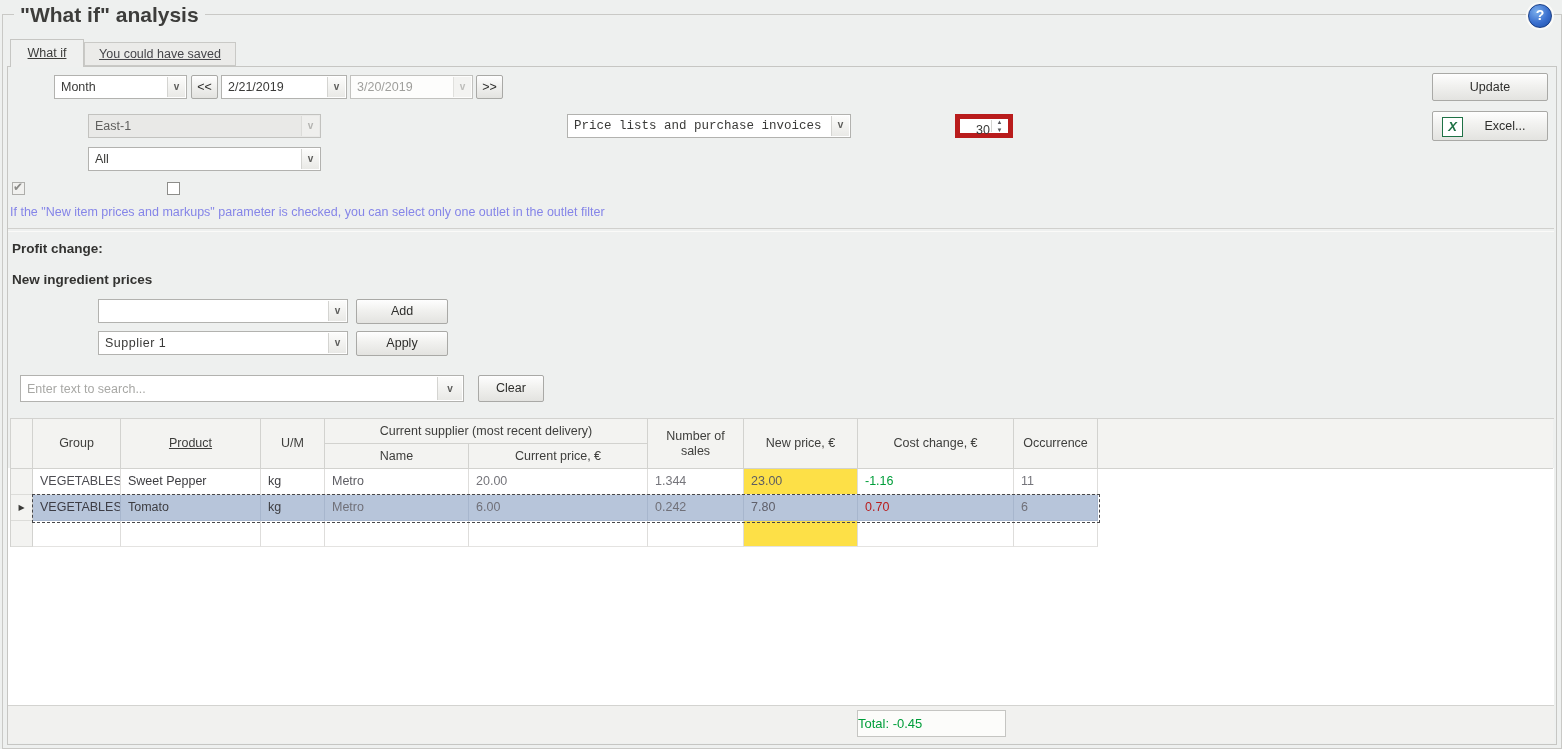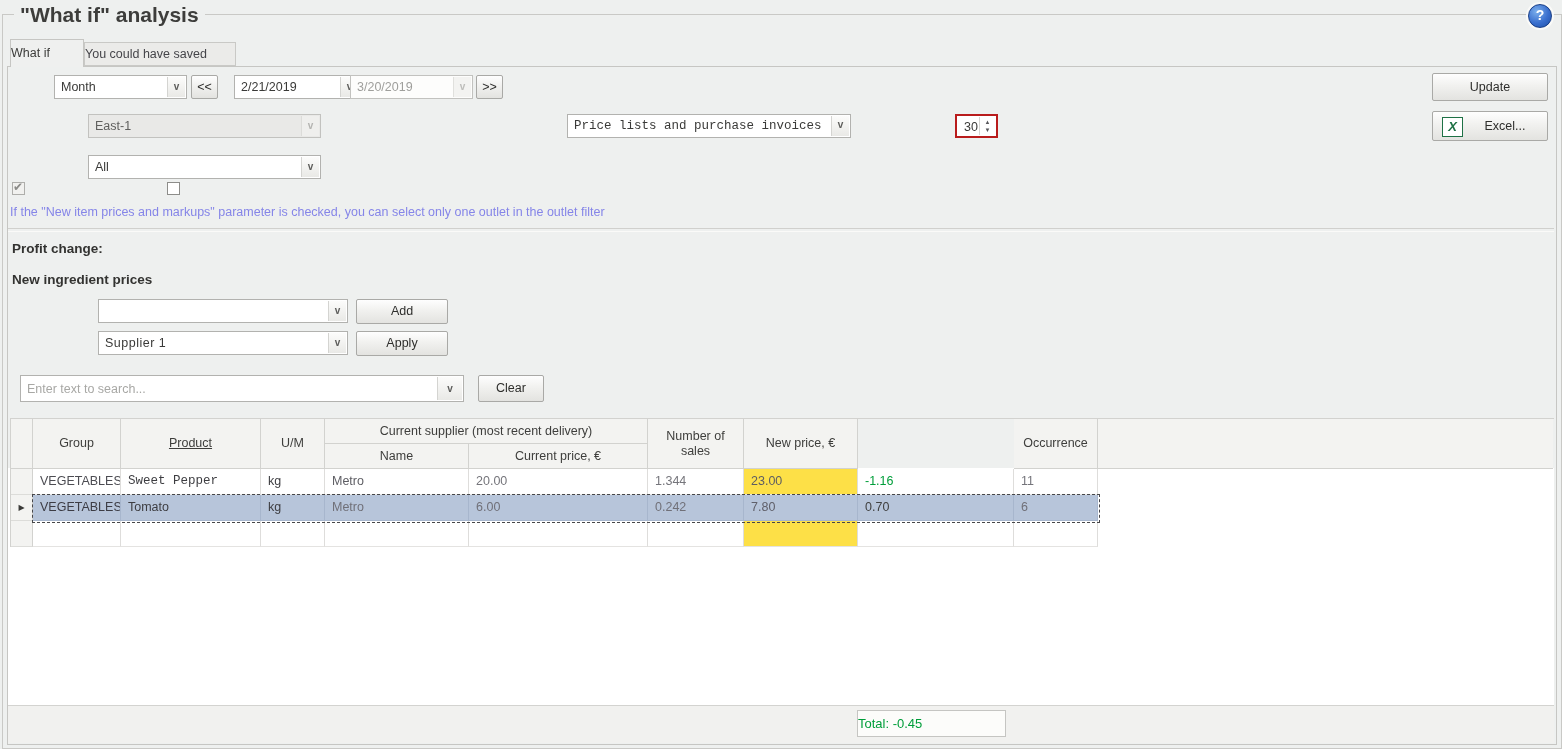--- a/index.html
+++ b/index.html
@@ -13,39 +13,39 @@
   
   .frame{position:absolute;left:2px;top:14px;width:1558px;height:733px;border:1px solid #c9c9c6;z-index:1;}
   .tabpage{position:absolute;left:7px;top:66px;width:1548px;height:677px;border:1px solid #c6c6c3;background:#eef0ef;z-index:1;}
   .title{position:absolute;left:14px;top:1px;z-index:5;background:#eef0ef;padding:0 6px;
          font-size:21px;font-weight:600;color:#3d3d3b;line-height:27px;white-space:nowrap;}
   .help{position:absolute;left:1528px;top:4px;width:22px;height:22px;border-radius:50%;z-index:6;
         background:radial-gradient(circle at 35% 30%,#7cb0ec,#3a6fce 55%,#1d4fa6);
         border:1px solid #1b4089;box-shadow:0 0 0 2px #fafaf8;
         color:#fff;font-weight:bold;font-size:14px;text-align:center;line-height:21px;}
   
-  .tab{position:absolute;z-index:3;text-align:left;white-space:nowrap;box-sizing:border-box;}
+  .tab{position:absolute;z-index:3;text-align:center;white-space:nowrap;box-sizing:border-box;text-decoration:underline;}
   .tab.on{left:10px;top:39px;width:74px;height:28px;background:#eff0ef;border:1px solid #c6c6c3;border-bottom:none;line-height:26px;}
   .tab.off{left:84px;top:42px;width:152px;height:24px;background:#ebebe9;border:1px solid #c9c9c6;line-height:22px;color:#45454a;}
   
   .combo{position:absolute;height:24px;background:#fff;border:1px solid #b2b2af;box-sizing:border-box;z-index:2;}
   .cval{position:absolute;left:6px;right:20px;top:0;line-height:22px;white-space:nowrap;overflow:hidden;color:#3a3a38;}
   .carw{position:absolute;right:1px;top:1px;bottom:1px;width:17px;background:linear-gradient(#fcfcfb,#e9e9e6);
         border-left:1px solid #d4d4d1;text-align:center;line-height:20px;font-size:10px;font-weight:bold;color:#5d5d5b;}
   .combo.dis{background:#e9e9e7;border-color:#c2c2bf;}
   .combo.dis .cval{color:#5f5f5d;}
   .combo.dis .carw{background:#efefed;color:#b4b4b1;border-left-color:#dcdcd9;}
   .combo.dis2{background:#fdfdfc;border-color:#c2c2bf;}
   .combo.dis2 .cval{color:#9f9f9c;}
   .combo.dis2 .carw{background:#f3f3f1;color:#bdbdba;border-left-color:#e0e0dd;}
   
   .btn{position:absolute;box-sizing:border-box;z-index:2;text-align:center;color:#2e2e2c;
        background:linear-gradient(#fefefe,#f1f1ef 45%,#e3e3e0);border:1px solid #a9a9a6;border-radius:2px;}
   
-  .spin{position:absolute;width:43px;height:24px;background:#fff;border:2px solid #b91c1c;box-sizing:border-box;z-index:2;}
+  .spin{position:absolute;width:58px;height:24px;background:#fff;border:5px solid #b91c1c;box-sizing:border-box;z-index:2;}
   .spv{position:absolute;left:0;right:18px;top:0;line-height:22px;text-align:right;color:#3a3a38;}
   .sparr{position:absolute;right:1px;top:1px;bottom:1px;width:15px;border-left:1px solid #d4d4d1;
          display:flex;flex-direction:column;align-items:center;justify-content:center;font-size:7px;line-height:8px;color:#55555a;}
   
   .cb{position:absolute;width:13px;height:13px;box-sizing:border-box;background:#fff;border:1px solid #8d8d8a;z-index:2;}
   .cb.dis{background:#f1f1ef;border-color:#aeaeab;}
   .chk{position:absolute;left:0px;top:-3px;font-size:12px;color:#8b8b88;}
   
   .pval{position:absolute;left:137px;top:238px;height:21px;background:#fcfcfa;padding:0 16px 0 6px;
         line-height:21px;font-weight:bold;font-size:13.5px;}
@@ -66,21 +66,21 @@
   .dc{position:absolute;box-sizing:border-box;height:26px;background:#fff;border-right:1px solid #dedddb;border-bottom:1px solid #e4e3e1;
       line-height:25px;padding-left:7px;white-space:nowrap;overflow:hidden;}
   .ic{position:absolute;box-sizing:border-box;height:26px;background:#f3f3f1;border-right:1px solid #d2d2cf;border-bottom:1px solid #dcdcd9;
       text-align:center;line-height:26px;font-size:8px;color:#3a3a38;}
   .lav{background:#fde047;}
   .sel{background:#b7c5da;border-right-color:#a7b6cd;border-bottom-color:#a7b6cd;}
   .dark{color:#3d3d41;}
   .gray{color:#75757b;}
   .mid{color:#5d5d63;}
   .grn{color:#009e3a;}
-  .red{color:#404040;}
+  .red{color:#b91c1c;}
   .selbox{position:absolute;left:32px;top:494px;width:1066px;height:27px;border:1px dashed #47474a;z-index:4;pointer-events:none;}
   
   .divider{position:absolute;left:8px;top:228px;width:1546px;height:2px;border-top:1px solid #d0d0cd;border-bottom:1px solid #fafaf8;z-index:2;}
   .footer{position:absolute;left:8px;top:705px;width:1546px;height:37px;background:#f1f1ef;border-top:1px solid #d3d3d0;z-index:2;}
   .totbox{position:absolute;left:857px;top:710px;width:149px;height:27px;background:#fcfcfa;border:1px solid #c5c5c2;
           box-sizing:border-box;text-align:left;line-height:25px;color:#009e3a;font-size:13px;z-index:3;}
   
   .xlicon{position:absolute;left:9px;top:5px;width:19px;height:18px;background:#fff;border:1px solid #1e7145;
           color:#1e7145;font-weight:bold;font-size:13px;line-height:17px;text-align:center;font-style:italic;}
   .xltxt{position:absolute;left:30px;right:0;top:0;line-height:28px;text-align:center;}
@@ -97,21 +97,21 @@
 
 <div class="tab on">What if</div>
 <div class="tab off">You could have saved</div>
 
 <div class="lbl" style="left:12px;top:75px;">Period</div>
 <div class="combo" style="left:54px;top:75px;width:133px;">
   <span class="cval">Month</span>
   <span class="carw">v</span>
 </div>
 <div class="btn" style="left:191px;top:75px;width:27px;height:24px;line-height:22px;">&lt;&lt;</div>
-<div class="combo" style="left:234px;top:75px;width:126px;">
+<div class="combo" style="left:221px;top:75px;width:126px;">
   <span class="cval">2/21/2019</span>
   <span class="carw">v</span>
 </div>
 <div class="combo dis2" style="left:350px;top:75px;width:123px;">
   <span class="cval">3/20/2019</span>
   <span class="carw">v</span>
 </div>
 <div class="btn" style="left:476px;top:75px;width:27px;height:24px;line-height:22px;">&gt;&gt;</div>
 <div class="btn" style="left:1432px;top:73px;width:116px;height:28px;line-height:26px;">Update</div>
 
@@ -133,21 +133,21 @@
       <span style="font-size:6px;">▼</span>
     </span>
 </div>
 <div class="lbl" style="left:1008px;top:114px;">days</div>
 <div class="btn" style="left:1432px;top:111px;width:116px;height:30px;">
   <span class="xlicon">X</span>
   <span class="xltxt">Excel...</span>
 </div>
 
 <div class="lbl" style="left:12px;top:147px;">Data source:</div>
-<div class="combo" style="left:88px;top:147px;width:233px;margin-top:8px;">
+<div class="combo" style="left:88px;top:147px;width:233px;">
   <span class="cval">All</span>
   <span class="carw">v</span>
 </div>
 
 <div class="cb dis" style="left:12px;top:182px;">
   <span class="chk">✔</span>
 </div>
 <div class="lbl" style="left:32px;top:177px;color:#a6a6a3;">New ingredient prices</div>
 <div class="cb" style="left:167px;top:182px;"></div>
 <div class="lbl" style="left:187px;top:177px;">New item prices and markups</div>
@@ -186,27 +186,28 @@
 
   <div class="hc" style="left:0;top:0;width:22px;height:50px;"></div>
   <div class="hc" style="left:22px;top:0;width:88px;height:50px;">Group</div>
   <div class="hc" style="left:110px;top:0;width:140px;height:50px;text-decoration:underline;">Product</div>
   <div class="hc" style="left:250px;top:0;width:64px;height:50px;">U/M</div>
   <div class="hc" style="left:314px;top:0;width:323px;height:25px;">Current supplier (most recent delivery)</div>
   <div class="hc" style="left:314px;top:25px;width:144px;height:25px;">Name</div>
   <div class="hc" style="left:458px;top:25px;width:179px;height:25px;">Current price, €</div>
   <div class="hc" style="left:637px;top:0;width:96px;height:50px;">Number of sales</div>
   <div class="hc" style="left:733px;top:0;width:114px;height:50px;">New price, €</div>
+  <div class="hc" style="left:847px;top:0;width:156px;height:50px;">Cost change, €</div>
   <div class="hc" style="left:1003px;top:0;width:84px;height:50px;">Occurrence</div>
   <div class="hc nb" style="left:1087px;top:0;width:455px;height:50px;"></div>
 
   <div>
     <div class="ic" style="left:0;top:50px;width:22px;"></div>
     <div class="dc" style="left:22px;top:50px;width:88px;color:#4c4c52;">VEGETABLES</div>
-    <div class="dc dark" style="left:110px;top:50px;width:140px;font-family:Liberation Mono, monospace;">Sweet Pepper</div>
+    <div class="dc dark" style="left:110px;top:50px;width:140px;">Sweet Pepper</div>
     <div class="dc dark" style="left:250px;top:50px;width:64px;">kg</div>
     <div class="dc mid" style="left:314px;top:50px;width:144px;">Metro</div>
     <div class="dc gray" style="left:458px;top:50px;width:179px;">20.00</div>
     <div class="dc gray" style="left:637px;top:50px;width:96px;">1.344</div>
     <div class="dc lav mid" style="left:733px;top:50px;width:114px;">23.00</div>
     <div class="dc grn" style="left:847px;top:50px;width:156px;">-1.16</div>
     <div class="dc gray" style="left:1003px;top:50px;width:84px;">11</div>
   </div>
 
   <div>

